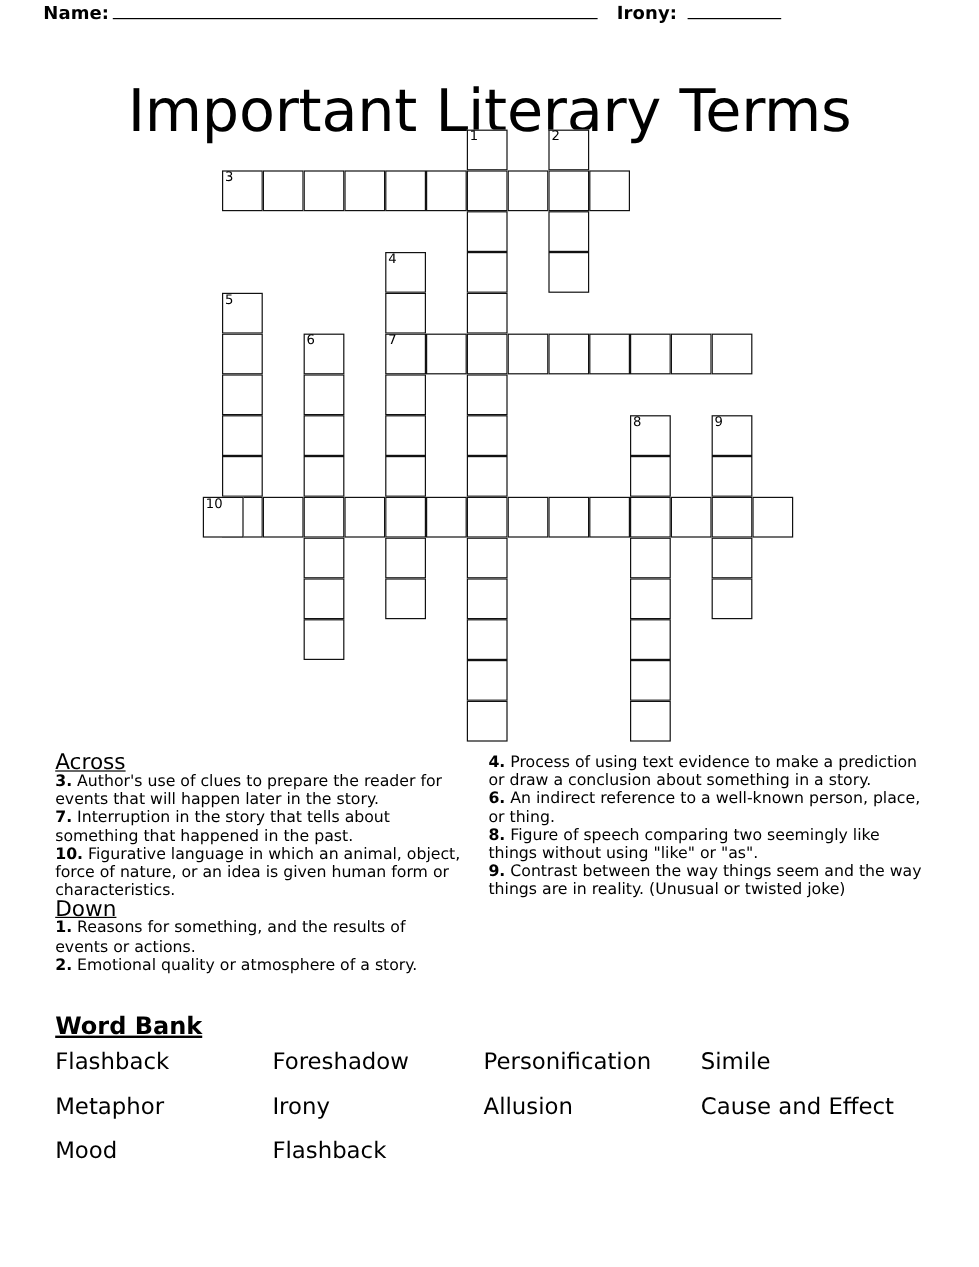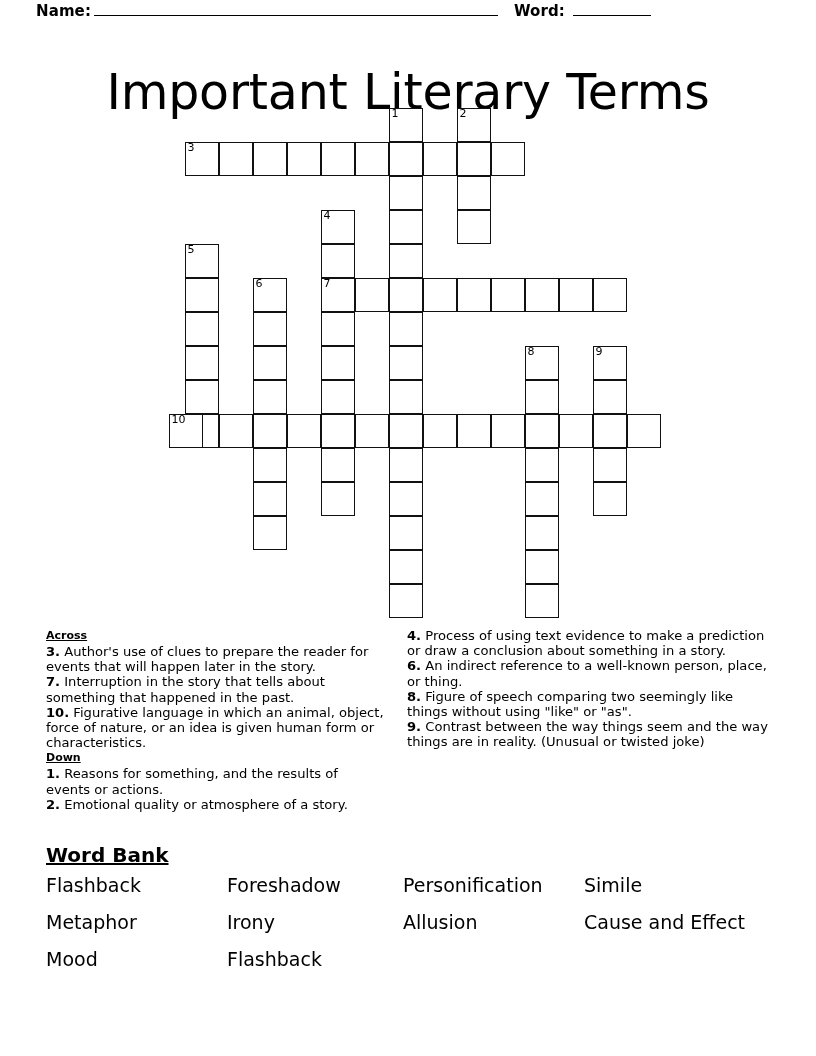--- a/index.html
+++ b/index.html
@@ -98,22 +98,22 @@
     position: absolute;
     top: 0;
     font-size: 13.1px;
     line-height: 15.2px;
     font-family: "DejaVu Sans", sans-serif;
   }
   #clue-col-left  { left: 46px;  width: 340px; }
   #clue-col-right { left: 407px; width: 366px; }
 
   .clue-heading {
-    font-weight: bold;
-    font-size: 11px;
+    font-weight: normal;
+    font-size: 18px;
     text-decoration: underline;
     display: block;
     margin: 0 0 0.5px 0;
     line-height: 15.5px;
   }
   .clue-item {
     display: block;
     margin: 0;
     text-indent: 0;
   }
@@ -150,21 +150,21 @@
   }
   .word-bank-item.empty { visibility: hidden; }
 </style>
 </head>
 <body>
 
 <div id="name-date-row">
   <span class="field-label">Name:</span>
   <span class="rule" id="name-rule"></span>
   <span id="date-label-wrap">
-    <span class="field-label">Word:</span>
+    <span class="field-label">Irony:</span>
     <span class="rule" id="date-rule"></span>
   </span>
 </div>
 
 <h1 id="puzzle-title">Important Literary Terms</h1>
 
 <div id="crossword-grid">
     <div class="xw-cell" style="left: 389px; top: 108px;">
       <span class="xw-num">1</span>
     </div>

